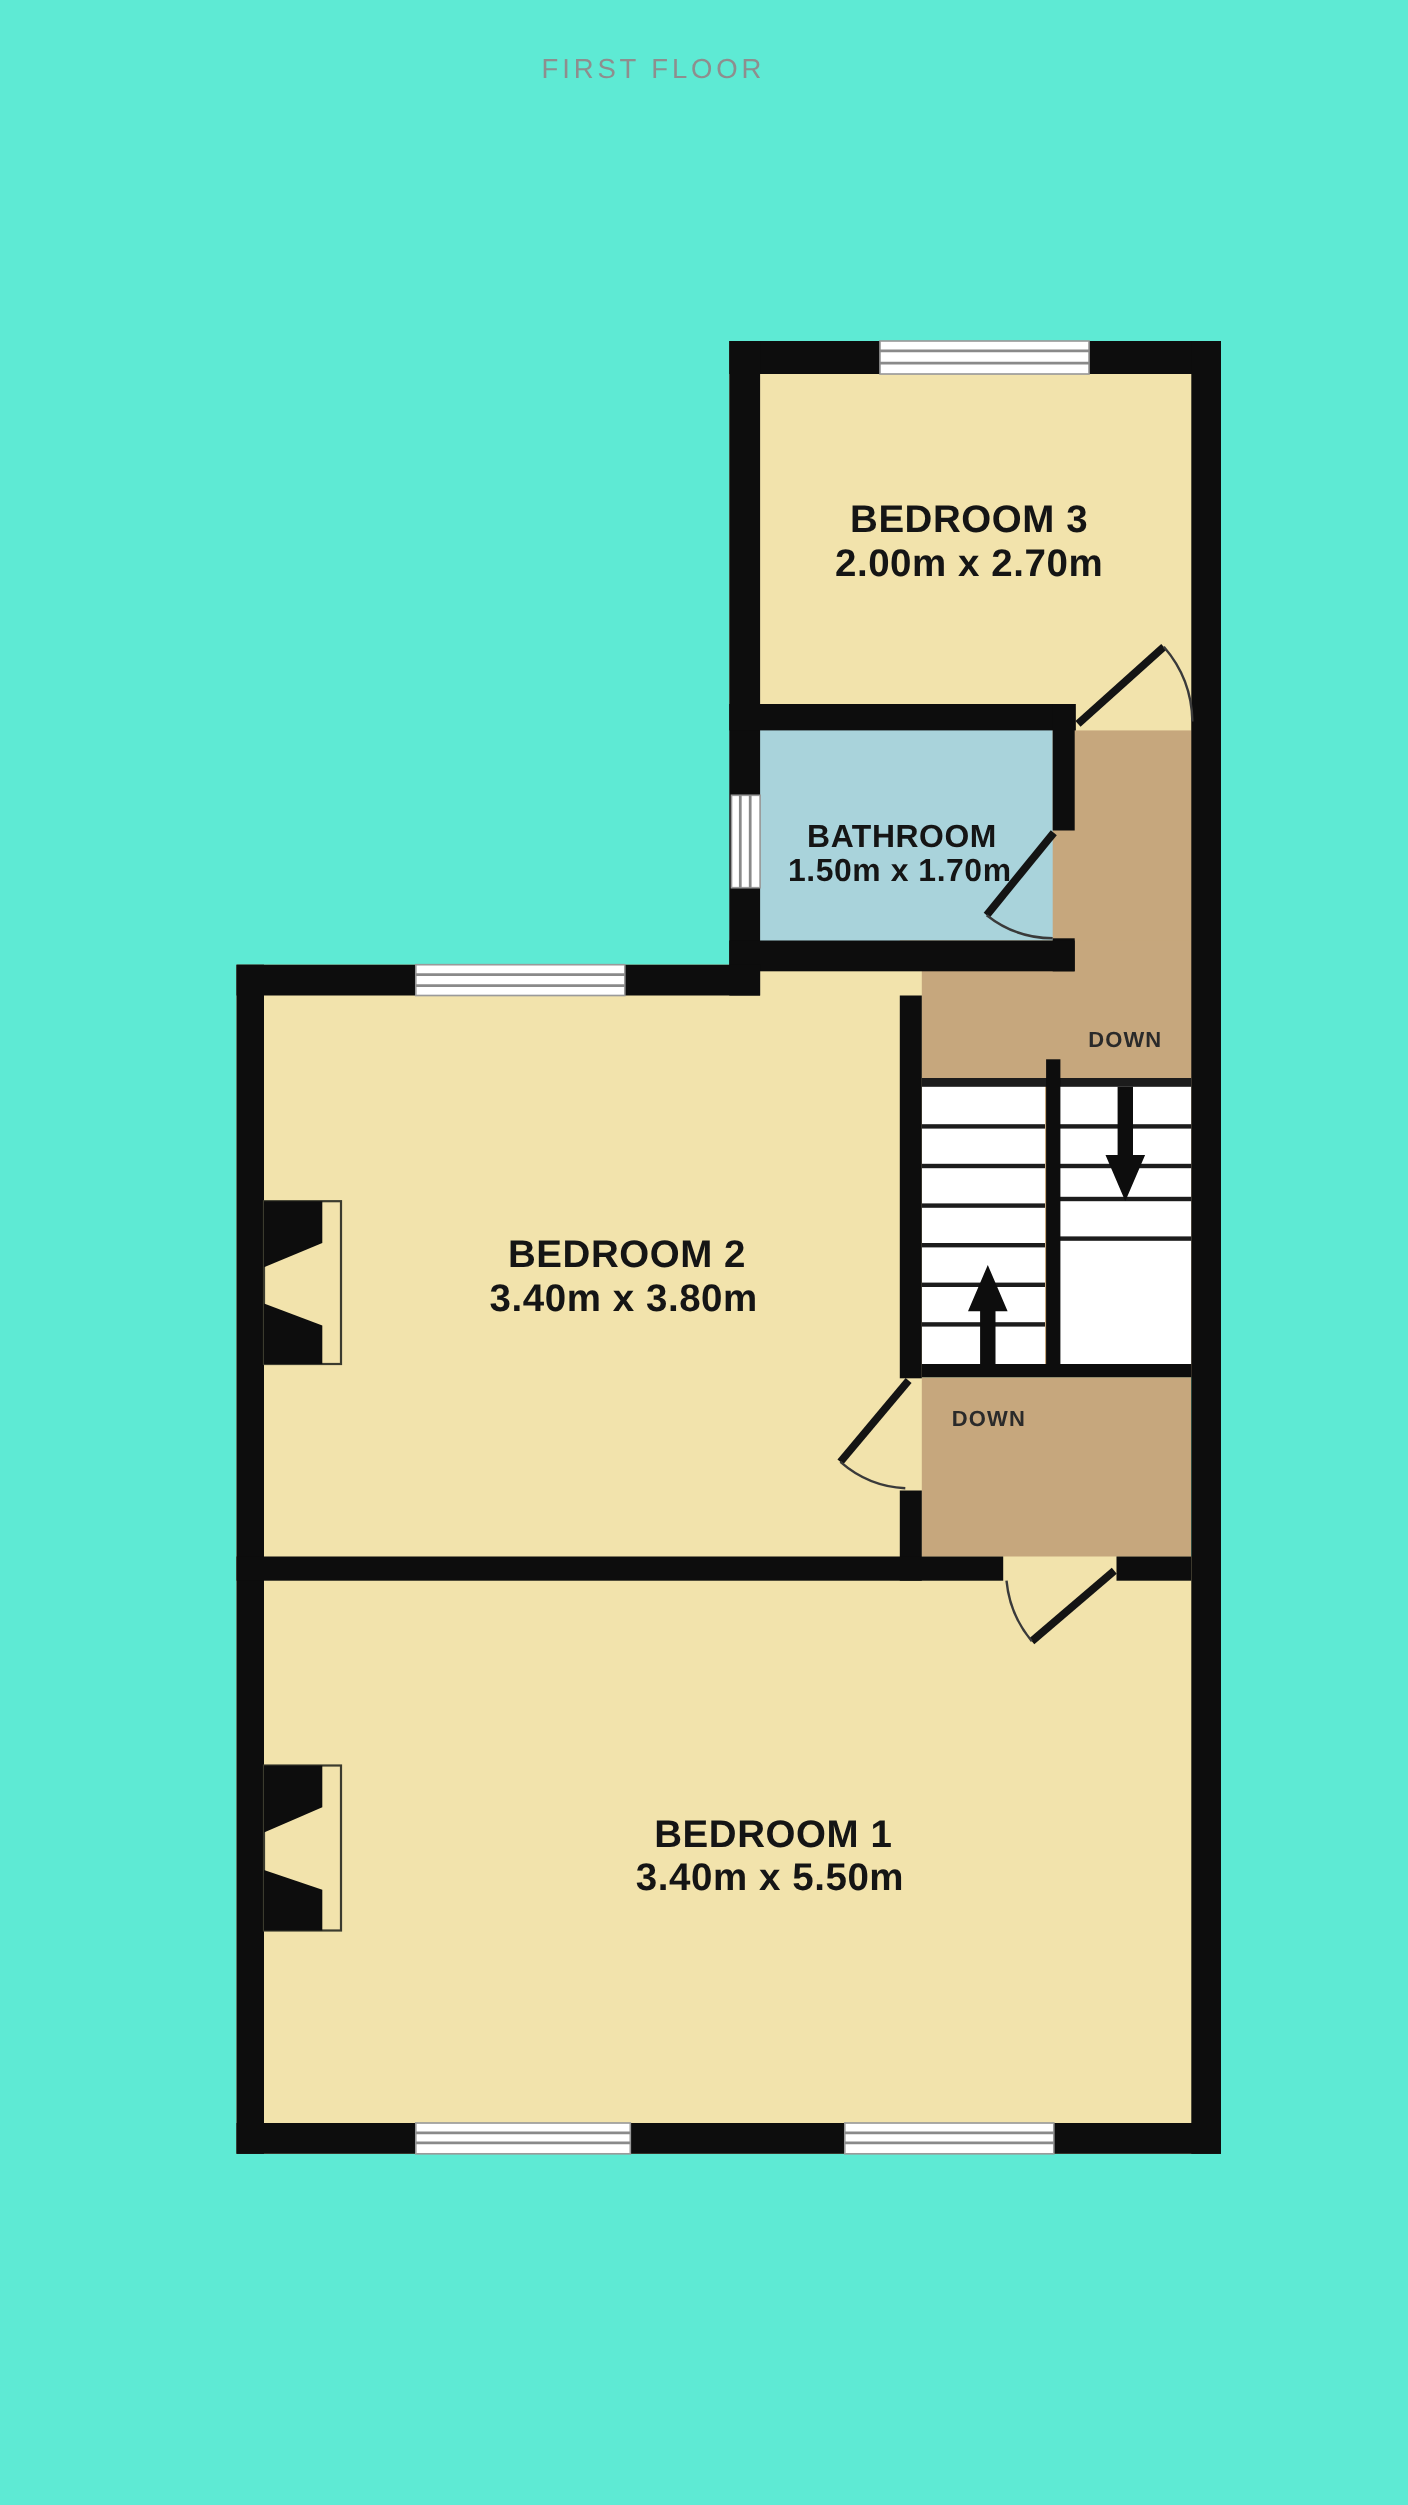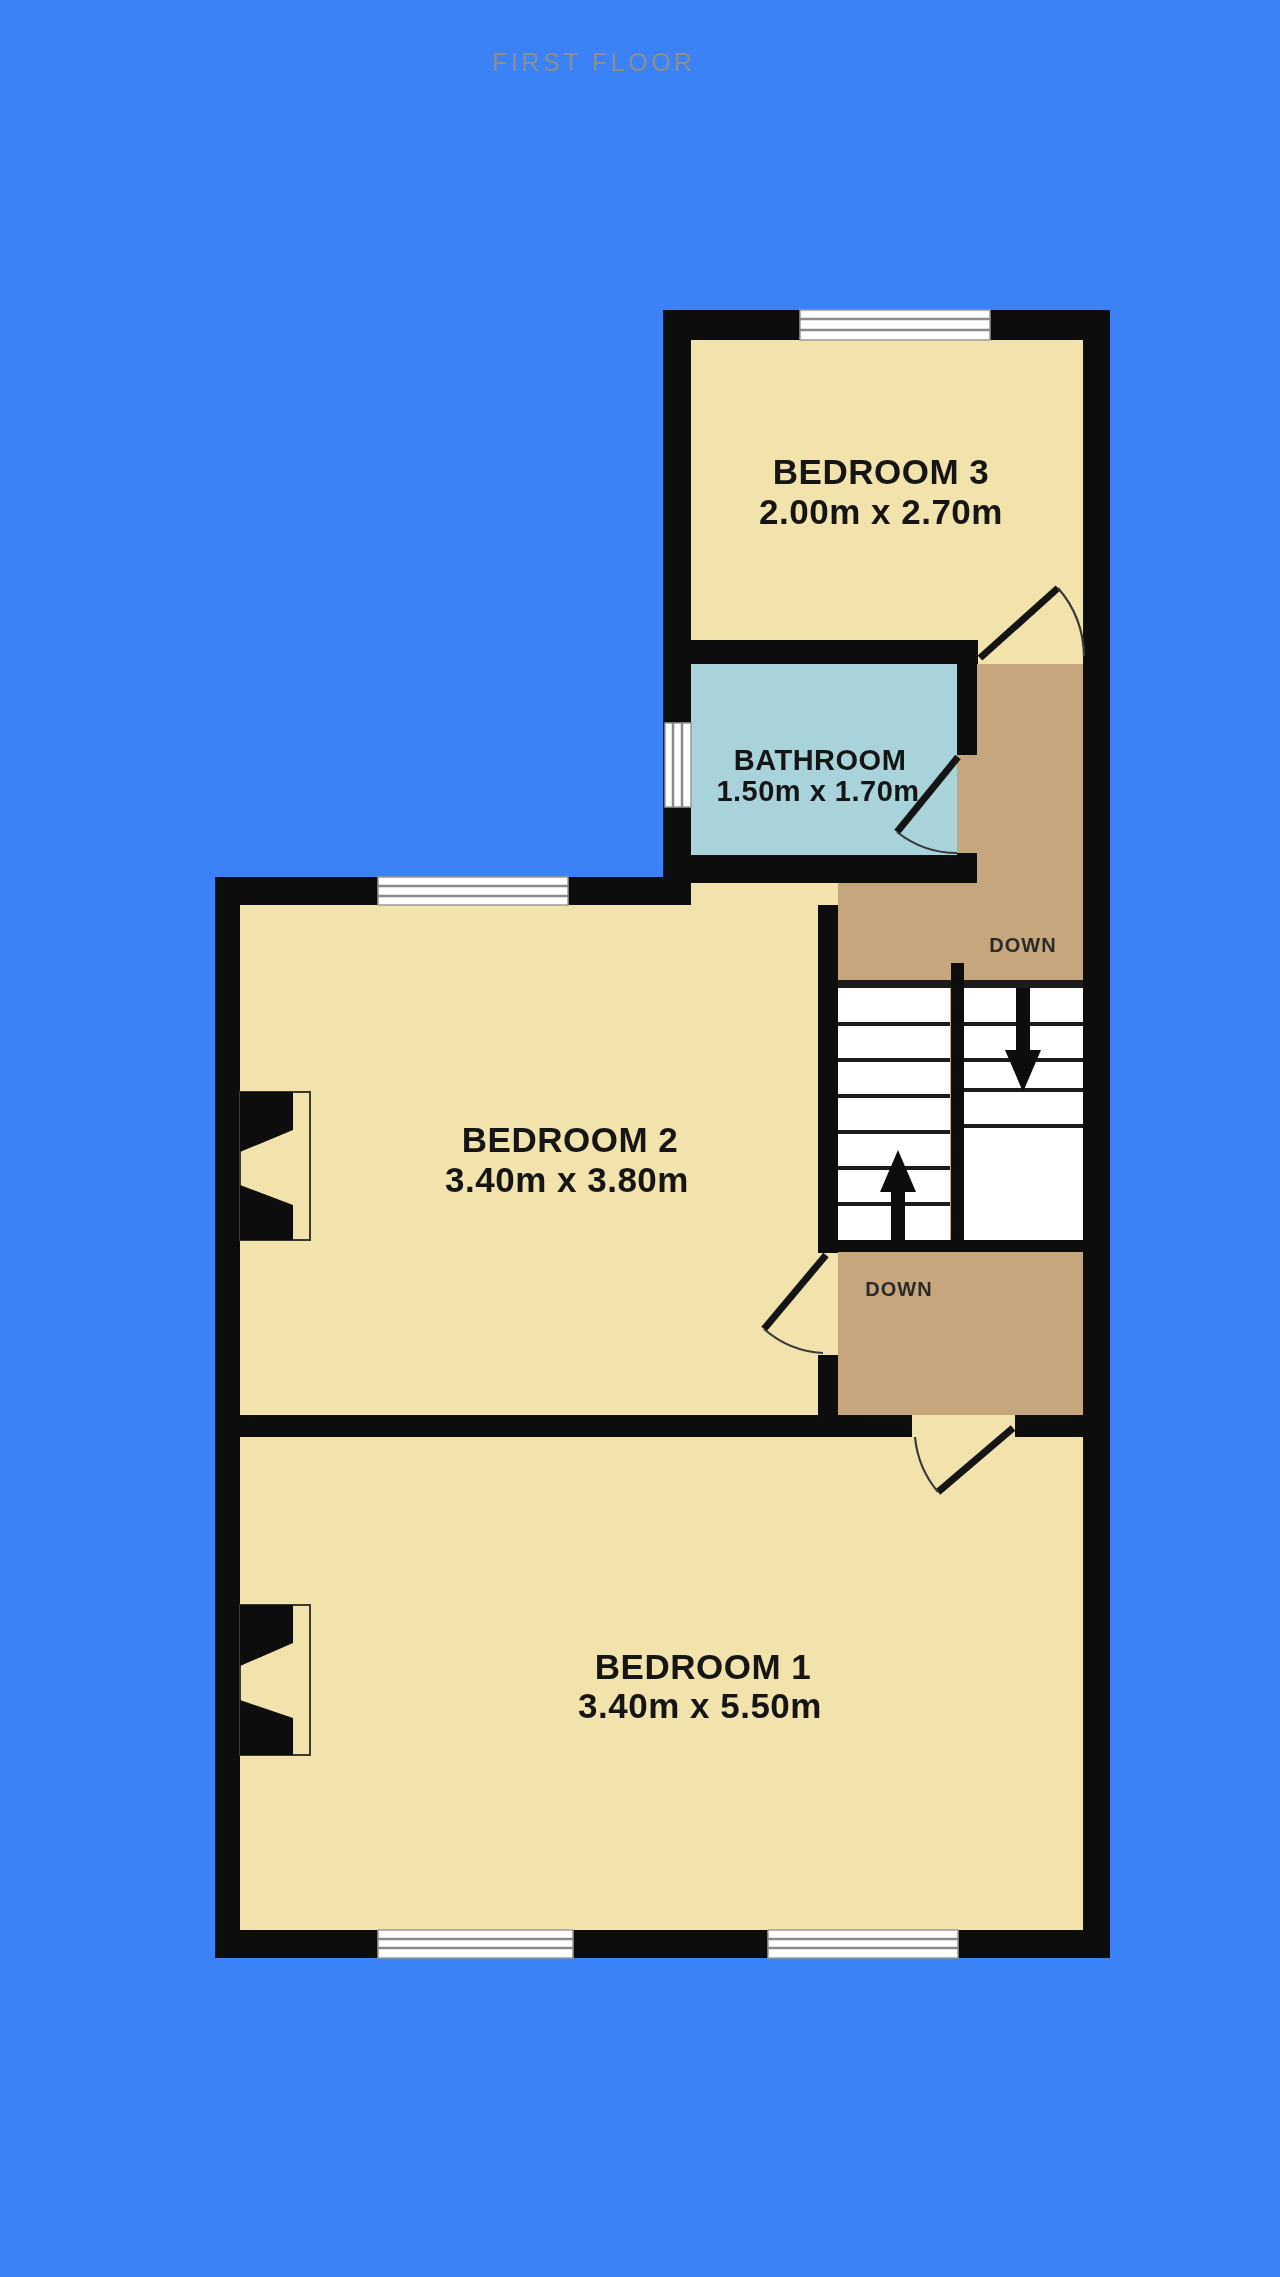--- a/index.html
+++ b/index.html
@@ -1,16 +1,16 @@
 <!DOCTYPE html>
 <html><head>
 <meta charset="utf-8">
 <style>
   html,body{margin:0;padding:0;background:#ffffff;}
-  .page{position:relative;width:1280px;height:2277px;background:#3b82f6;overflow:hidden;
+  .page{position:relative;width:1280px;height:2277px;background:#5eead4;overflow:hidden;
         font-family:"Liberation Sans", sans-serif;text-decoration:underline;}
   svg{position:absolute;top:0;left:0;}
   .wall{fill:#0d0d0d;}
   .room{fill:#F2E3AC;}
   .bath{fill:#A9D3DB;}
   .tan{fill:#C6A77D;}
   .stairwhite{fill:#ffffff;}
   .tread{fill:#1c1c1c;}
   .win{fill:#ffffff;stroke:#9a9a9a;stroke-width:1.5;}
   .winline{stroke:#8a8a8a;stroke-width:2.5;}

